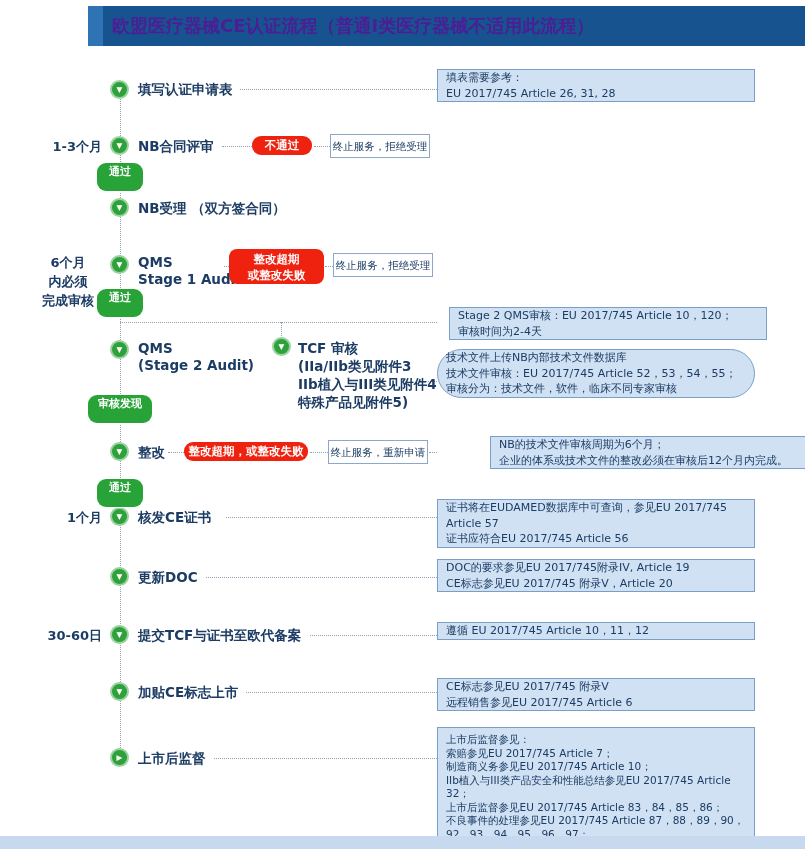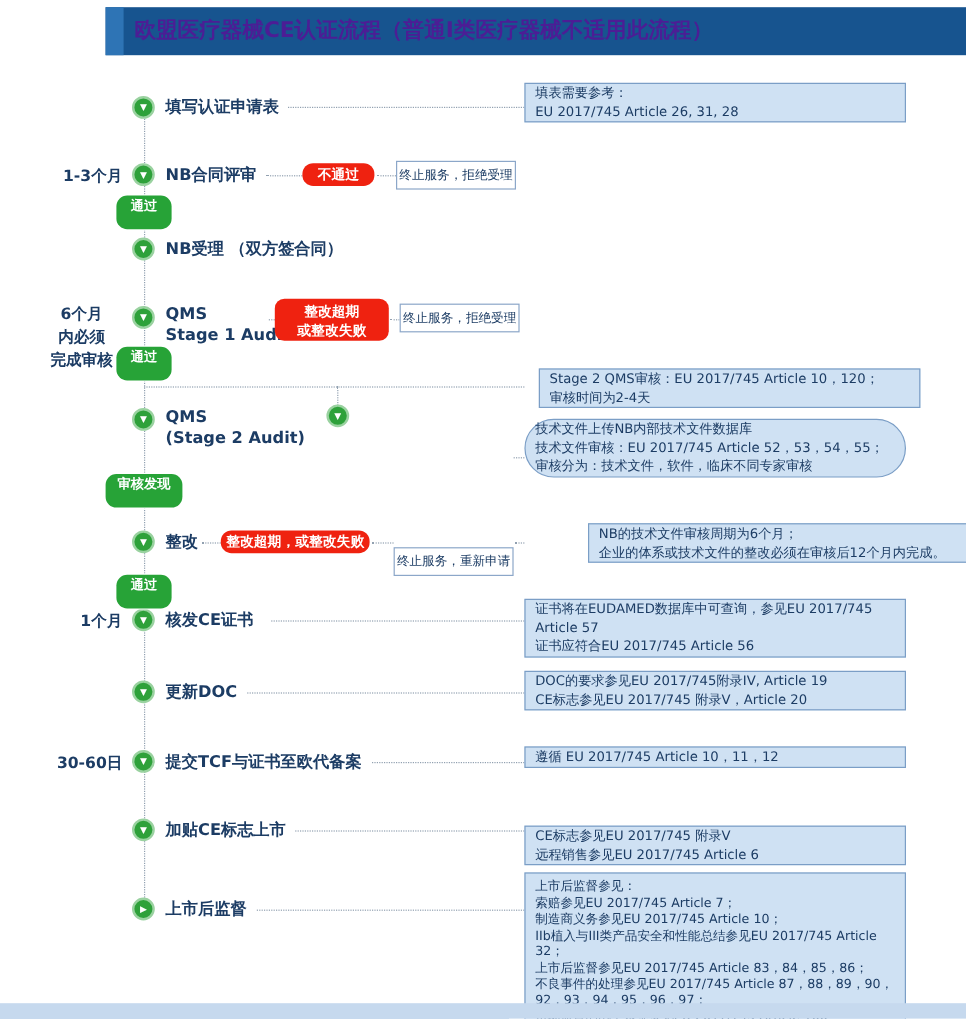--- a/index.html
+++ b/index.html
@@ -70,20 +70,24 @@
   <div class="node" style="left:110px;top:682px;">▼</div>
   <div class="node" style="left:110px;top:748px;">▶</div>
 
   <div class="step" style="left:138px;top:81px;">填写认证申请表</div>
   <div class="step" style="left:138px;top:138px;">NB合同评审</div>
   <div class="step" style="left:138px;top:200px;">NB受理 （双方签合同）</div>
   <div class="step" style="left:138px;top:254px;">QMS
 Stage 1 Audit</div>
   <div class="step" style="left:138px;top:340px;">QMS
 (Stage 2 Audit)</div>
+  <div class="step lh18" style="left:298px;top:339px;">TCF 审核
+(IIa/IIb类见附件3
+IIb植入与III类见附件4
+特殊产品见附件5)</div>
   <div class="step" style="left:138px;top:444px;">整改</div>
   <div class="step" style="left:138px;top:509px;">核发CE证书</div>
   <div class="step" style="left:138px;top:569px;">更新DOC</div>
   <div class="step" style="left:138px;top:627px;">提交TCF与证书至欧代备案</div>
   <div class="step" style="left:138px;top:684px;">加贴CE标志上市</div>
   <div class="step" style="left:138px;top:750px;">上市后监督</div>
 
   <div class="tlabel right" style="left:40px;top:138px;width:62px;">1-3个月</div>
   <div class="tlabel center" style="left:28px;top:253px;width:80px;">6个月
 内必须
@@ -96,37 +100,37 @@
   <div class="pill" style="left:88px;top:395px;width:64px;">审核发现</div>
   <div class="pill" style="left:97px;top:479px;width:46px;">通过</div>
 
   <div class="redbadge" style="left:252px;top:136px;width:60px;height:19px;line-height:19px;text-align:center;">不通过</div>
   <div class="redbadge" style="left:229px;top:249px;width:95px;height:35px;line-height:16px;padding-top:2px;border-radius:8px;">整改超期
 或整改失败</div>
   <div class="redbadge" style="left:184px;top:442px;width:124px;height:19px;line-height:19px;">整改超期，或整改失败</div>
 
   <div class="term" style="left:330px;top:134px;width:100px;">终止服务，拒绝受理</div>
   <div class="term" style="left:333px;top:253px;width:100px;">终止服务，拒绝受理</div>
-  <div class="term" style="left:328px;top:456px;width:100px;">终止服务，重新申请</div>
+  <div class="term" style="left:328px;top:440px;width:100px;">终止服务，重新申请</div>
 
   <div class="note" style="left:437px;top:69px;">填表需要参考：
 EU 2017/745 Article 26, 31, 28</div>
   <div class="note" style="left:437px;top:307px;margin-left:12px;">Stage 2 QMS审核：EU 2017/745 Article 10，120；
 审核时间为2-4天</div>
   <div class="note" style="left:437px;top:349px;border-radius:27px;">技术文件上传NB内部技术文件数据库
 技术文件审核：EU 2017/745 Article 52，53，54，55；
 审核分为：技术文件，软件，临床不同专家审核</div>
   <div class="note" style="left:458px;top:436px;margin-left:32px;">NB的技术文件审核周期为6个月；
 企业的体系或技术文件的整改必须在审核后12个月内完成。</div>
   <div class="note" style="left:437px;top:499px;">证书将在EUDAMED数据库中可查询，参见EU 2017/745 Article 57
 证书应符合EU 2017/745 Article 56</div>
   <div class="note" style="left:437px;top:559px;">DOC的要求参见EU 2017/745附录IV, Article 19
 CE标志参见EU 2017/745 附录V，Article 20</div>
   <div class="note" style="left:437px;top:622px;">遵循 EU 2017/745 Article 10，11，12</div>
-  <div class="note" style="left:437px;top:678px;margin-top:10px;">CE标志参见EU 2017/745 附录V
+  <div class="note" style="left:437px;top:678px;">CE标志参见EU 2017/745 附录V
 远程销售参见EU 2017/745 Article 6</div>
   <div class="note small" style="left:437px;top:727px;">上市后监督参见：
 索赔参见EU 2017/745 Article 7；
 制造商义务参见EU 2017/745 Article 10；
 IIb植入与III类产品安全和性能总结参见EU 2017/745 Article 32；
 上市后监督参见EU 2017/745 Article 83，84，85，86；
 不良事件的处理参见EU 2017/745 Article 87，88，89，90，92，93，94，95，96，97；
 市场监督的电子系统参见EU 2017/745 Article 100</div>
 
   <div class="bottom-strip"></div>

